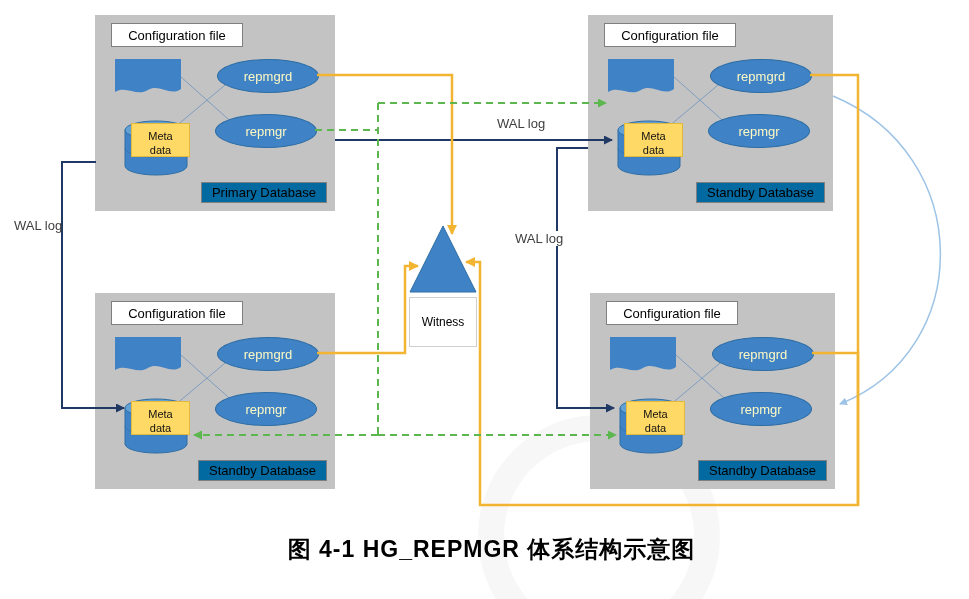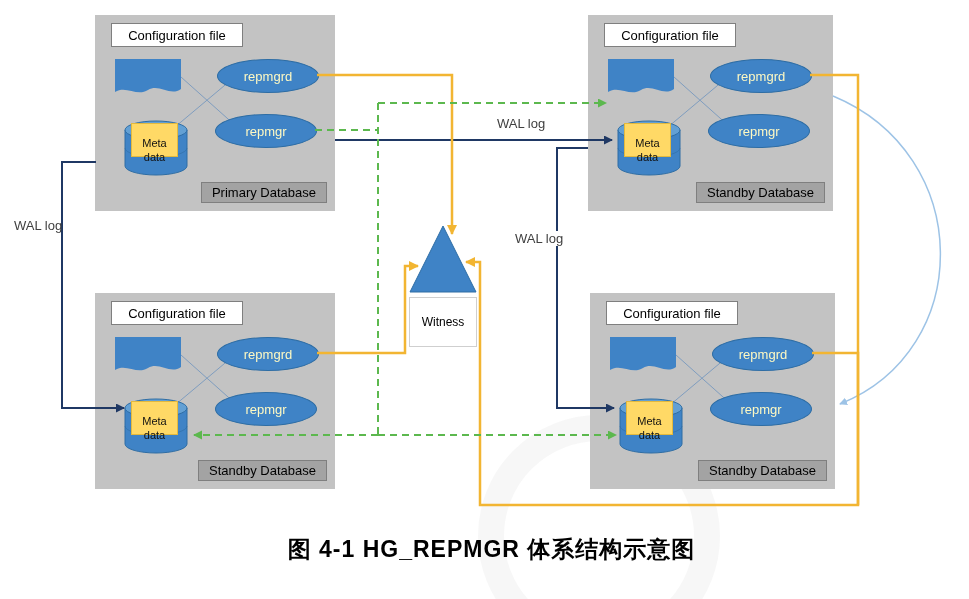--- a/index.html
+++ b/index.html
@@ -13,24 +13,24 @@
   .doc{fill:#3f83c6;}
   .cyl-body{fill:#3f83c6;stroke:#2e6da4;stroke-width:1;}
   .cyl-top{fill:#63a0d4;stroke:#2e6da4;stroke-width:1;}
   .cyl-band{fill:none;stroke:#2e6da4;stroke-width:1;opacity:.6;}
   .cfg-label{position:absolute;left:16px;top:8px;width:130px;height:22px;background:#fff;
              border:1px solid #7f7f7f;font-size:13px;display:flex;align-items:center;justify-content:center;}
   .ell{position:absolute;width:100px;height:32px;border-radius:50%;background:#3f83c6;
        border:1px solid #2e6da4;color:#fef9c3;font-size:13px;display:flex;align-items:center;justify-content:center;}
   .daemon{left:122px;top:44px;}
   .cli{left:120px;top:99px;}
-  .meta{position:absolute;left:36px;top:108px;width:47px;height:34px;background:#ffd966;
+  .meta{position:absolute;left:36px;top:108px;width:59px;height:34px;background:#ffd966;
         border:1px solid #e3b93d;font-size:11px;line-height:1.25;text-align:center;
-        padding-top:13px;box-sizing:border-box;color:#111;z-index:2;}
-  .node-title{position:absolute;right:8px;bottom:8px;background:#a3a3a3;border:1px solid #7f7f7f;
+        padding-top:6px;box-sizing:border-box;color:#111;z-index:2;}
+  .node-title{position:absolute;right:8px;bottom:8px;background:#0369a1;border:1px solid #7f7f7f;
               font-size:13px;padding:2px 10px;white-space:nowrap;}
   .overlay{position:absolute;left:0;top:0;z-index:5;pointer-events:none;}
   .float-label{position:absolute;z-index:6;font-size:13px;color:#404040;}
   .wal-top{left:494px;top:116px;background:#fff;padding:0 3px;}
   .wal-left{left:14px;top:218px;}
   .wal-mid{left:512px;top:231px;background:#fff;padding:0 3px;}
   .cascade{left:868px;top:216px;width:78px;text-align:center;line-height:1.4;background:#fff;}
   .witness-chip{position:absolute;left:409px;top:297px;width:66px;text-align:center;font-size:12px;
                 background:#fff;border:1px solid #cfcfcf;padding:17px 0;z-index:6;}
   .caption{position:absolute;left:7px;top:534px;width:100%;text-align:center;z-index:6;

